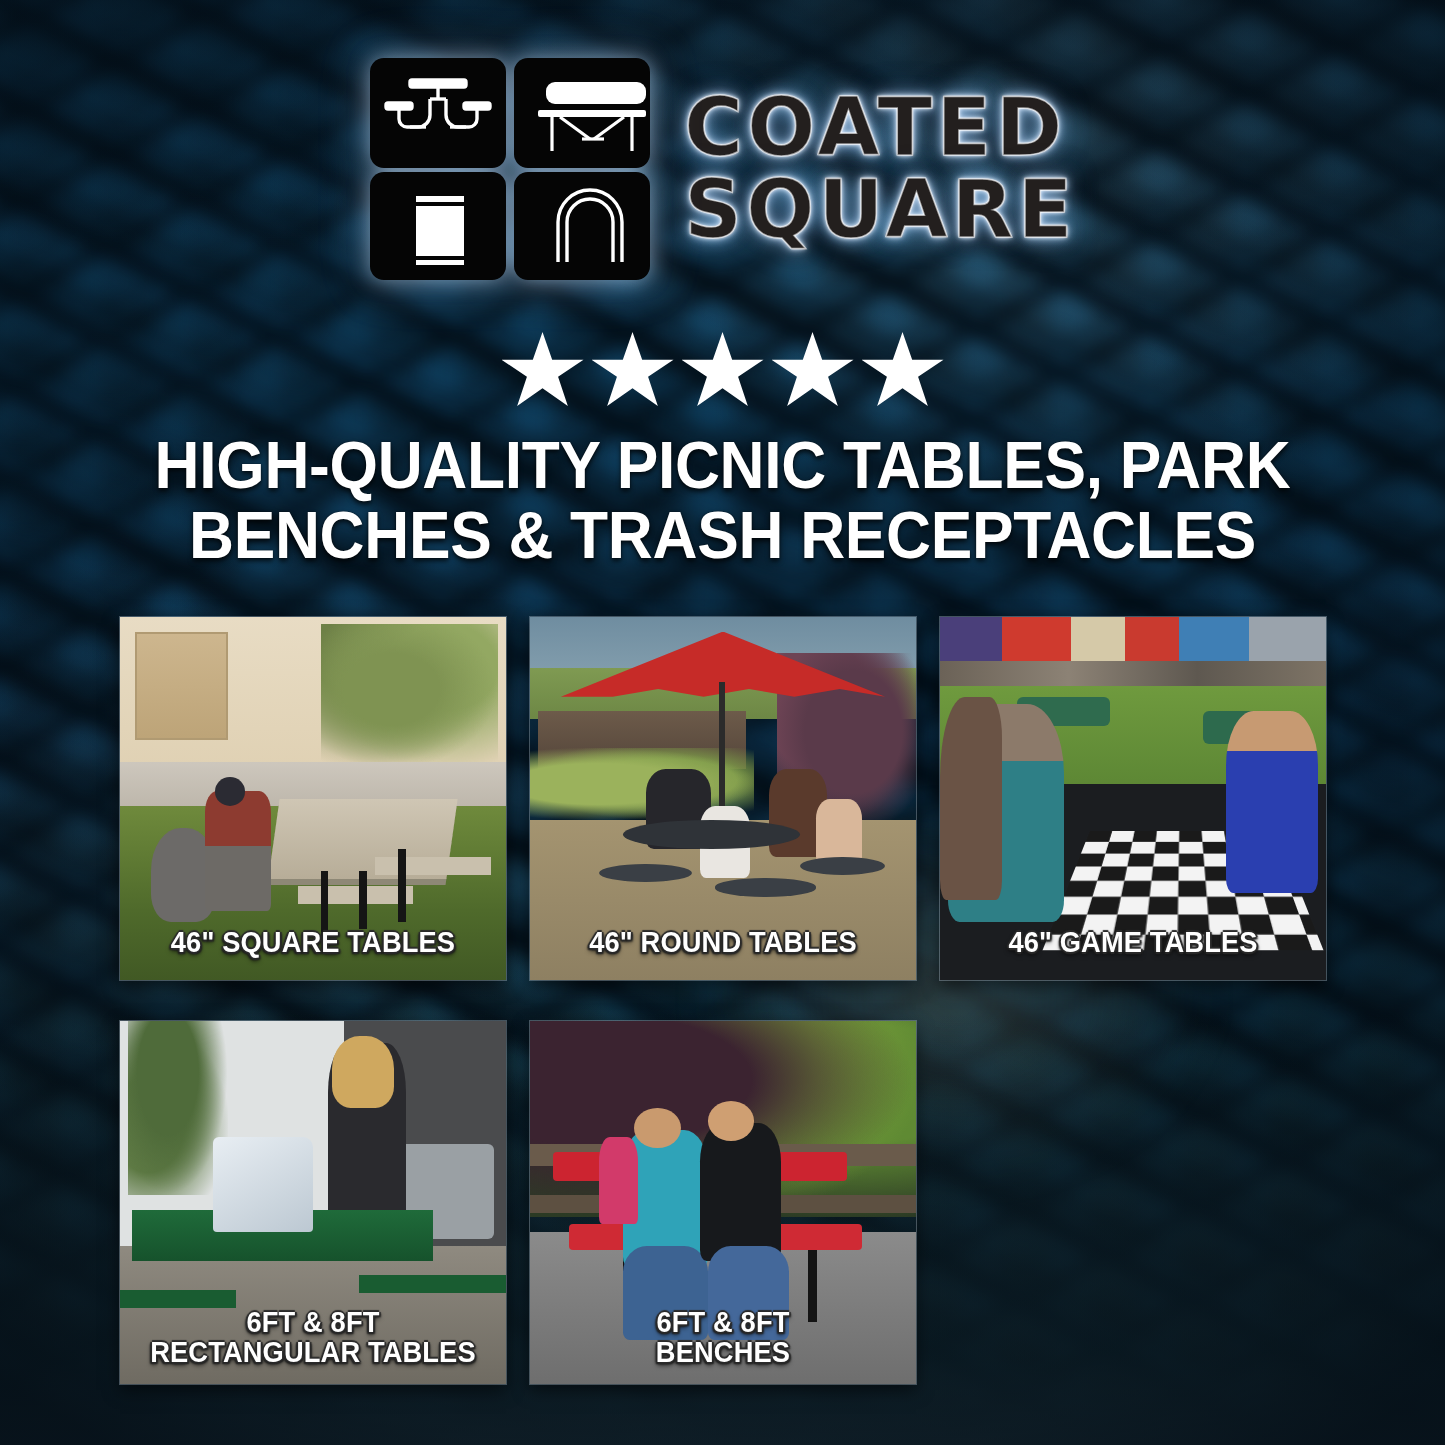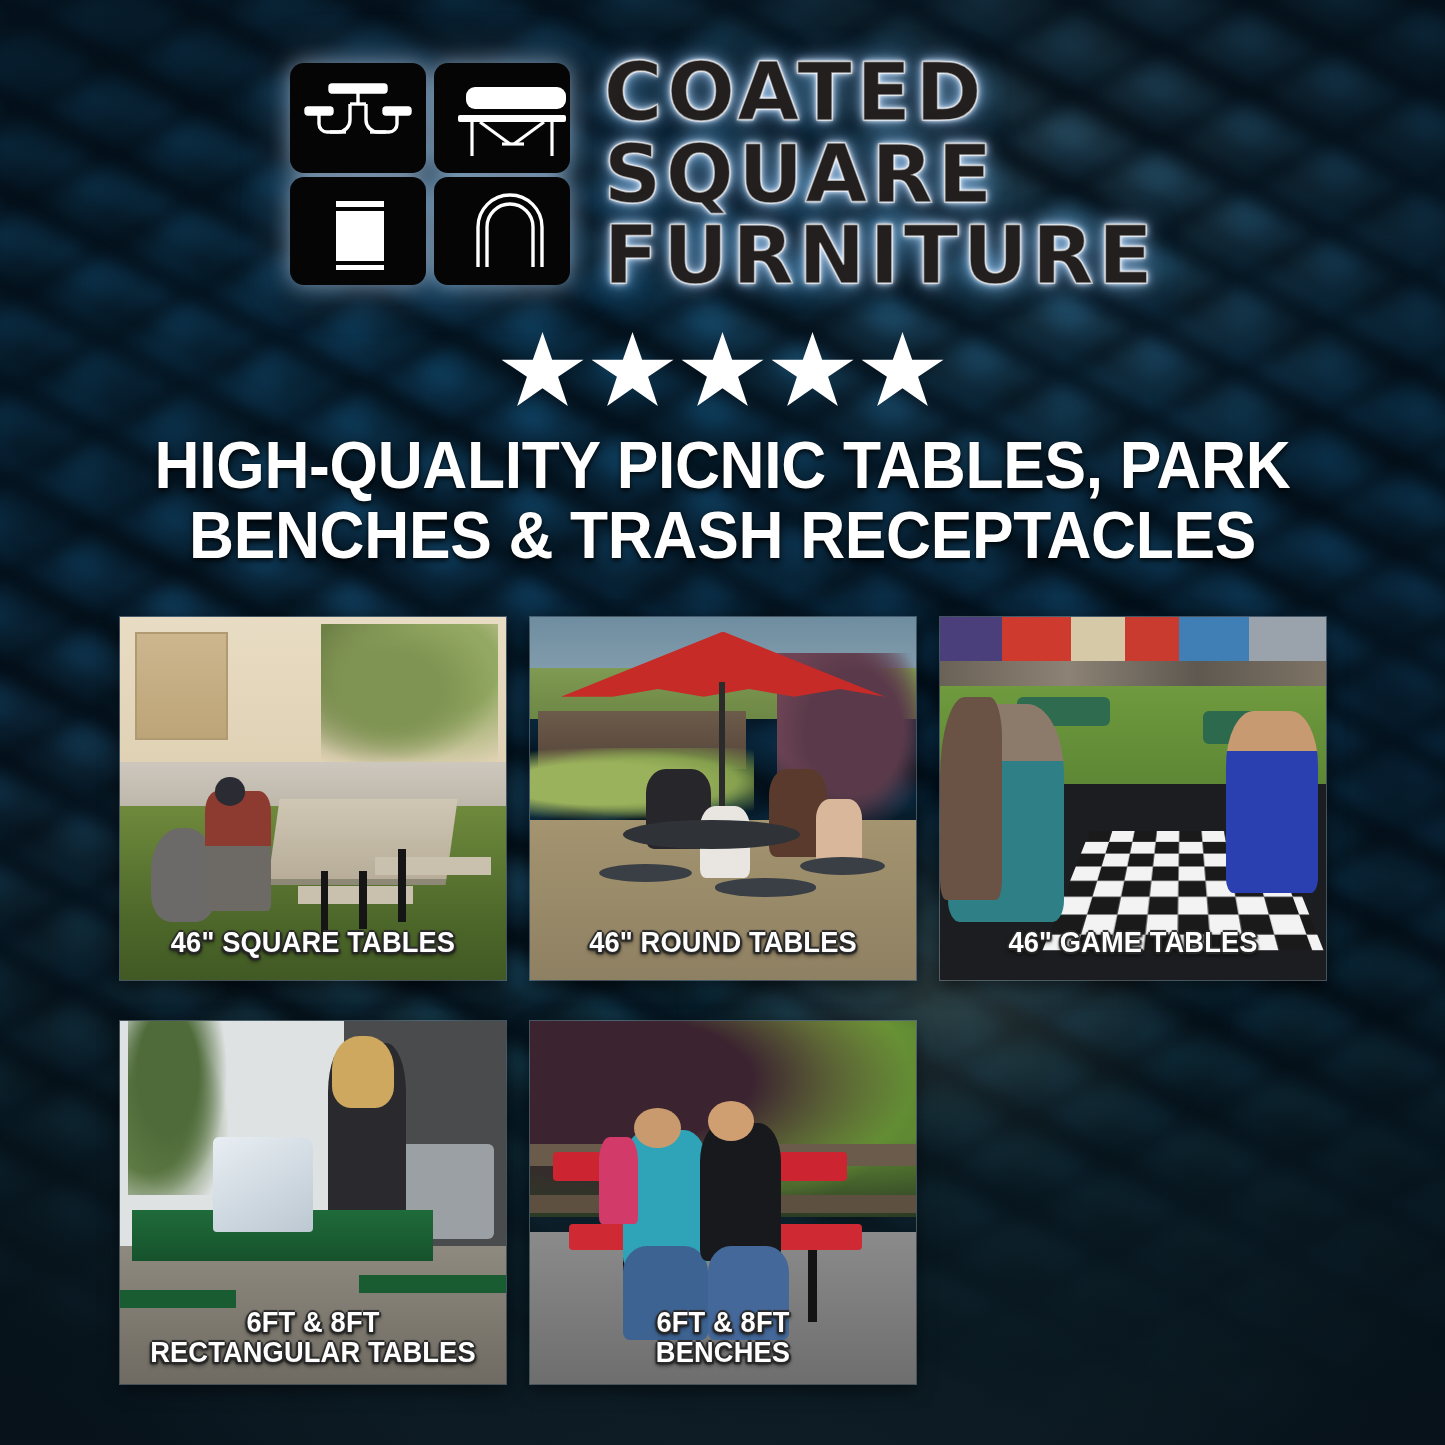--- a/index.html
+++ b/index.html
@@ -291,21 +291,20 @@
           <g stroke="#ffffff" stroke-width="3.4" fill="none">
             <path d="M190 206 v-40 a32 32 0 0 1 64 0 v40"></path>
             <path d="M199 206 v-40 a23 23 0 0 1 46 0 v40"></path>
           </g>
         </svg>
       </div>
 
       <div class="logo-words">
         <div class="wm wm-1">COATED</div>
         <div class="wm wm-2">SQUARE</div>
-        <div class="wm wm-3">FURNITURE</div>
       </div>
 
     </div>
   </div>
 
   <div class="stars">
     <div class="star"></div>
     <div class="star"></div>
     <div class="star"></div>
     <div class="star"></div>

